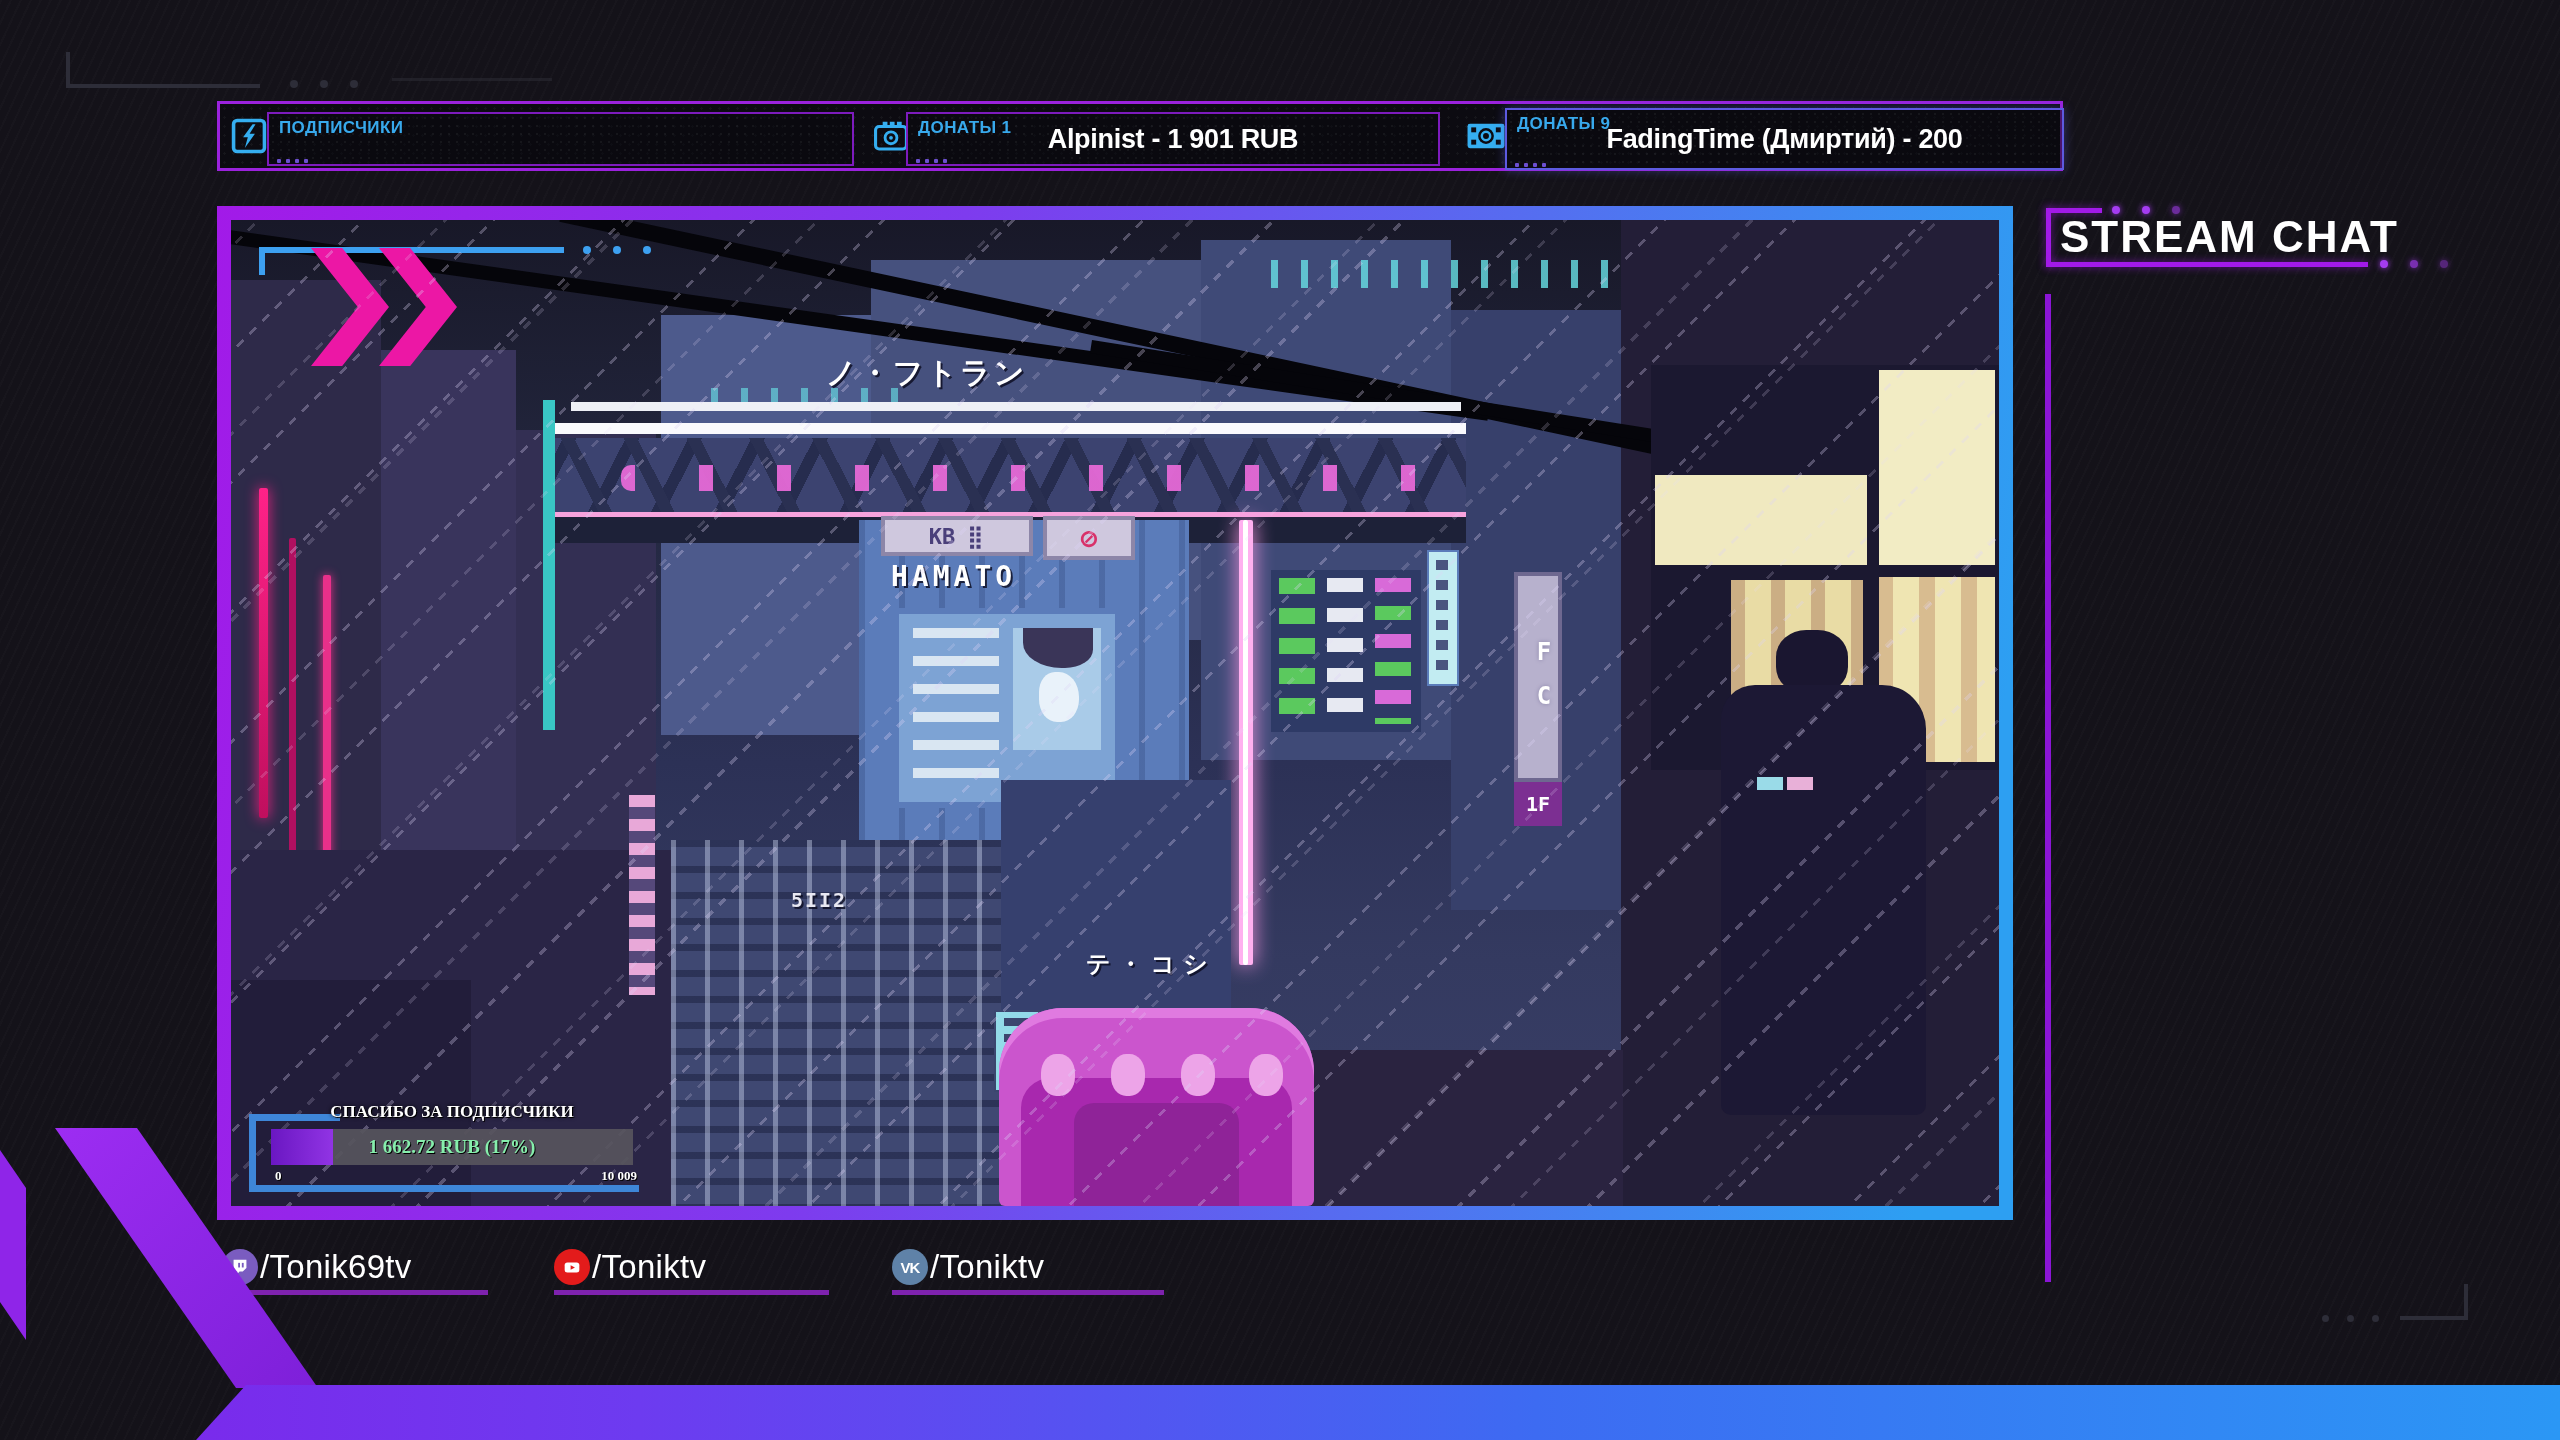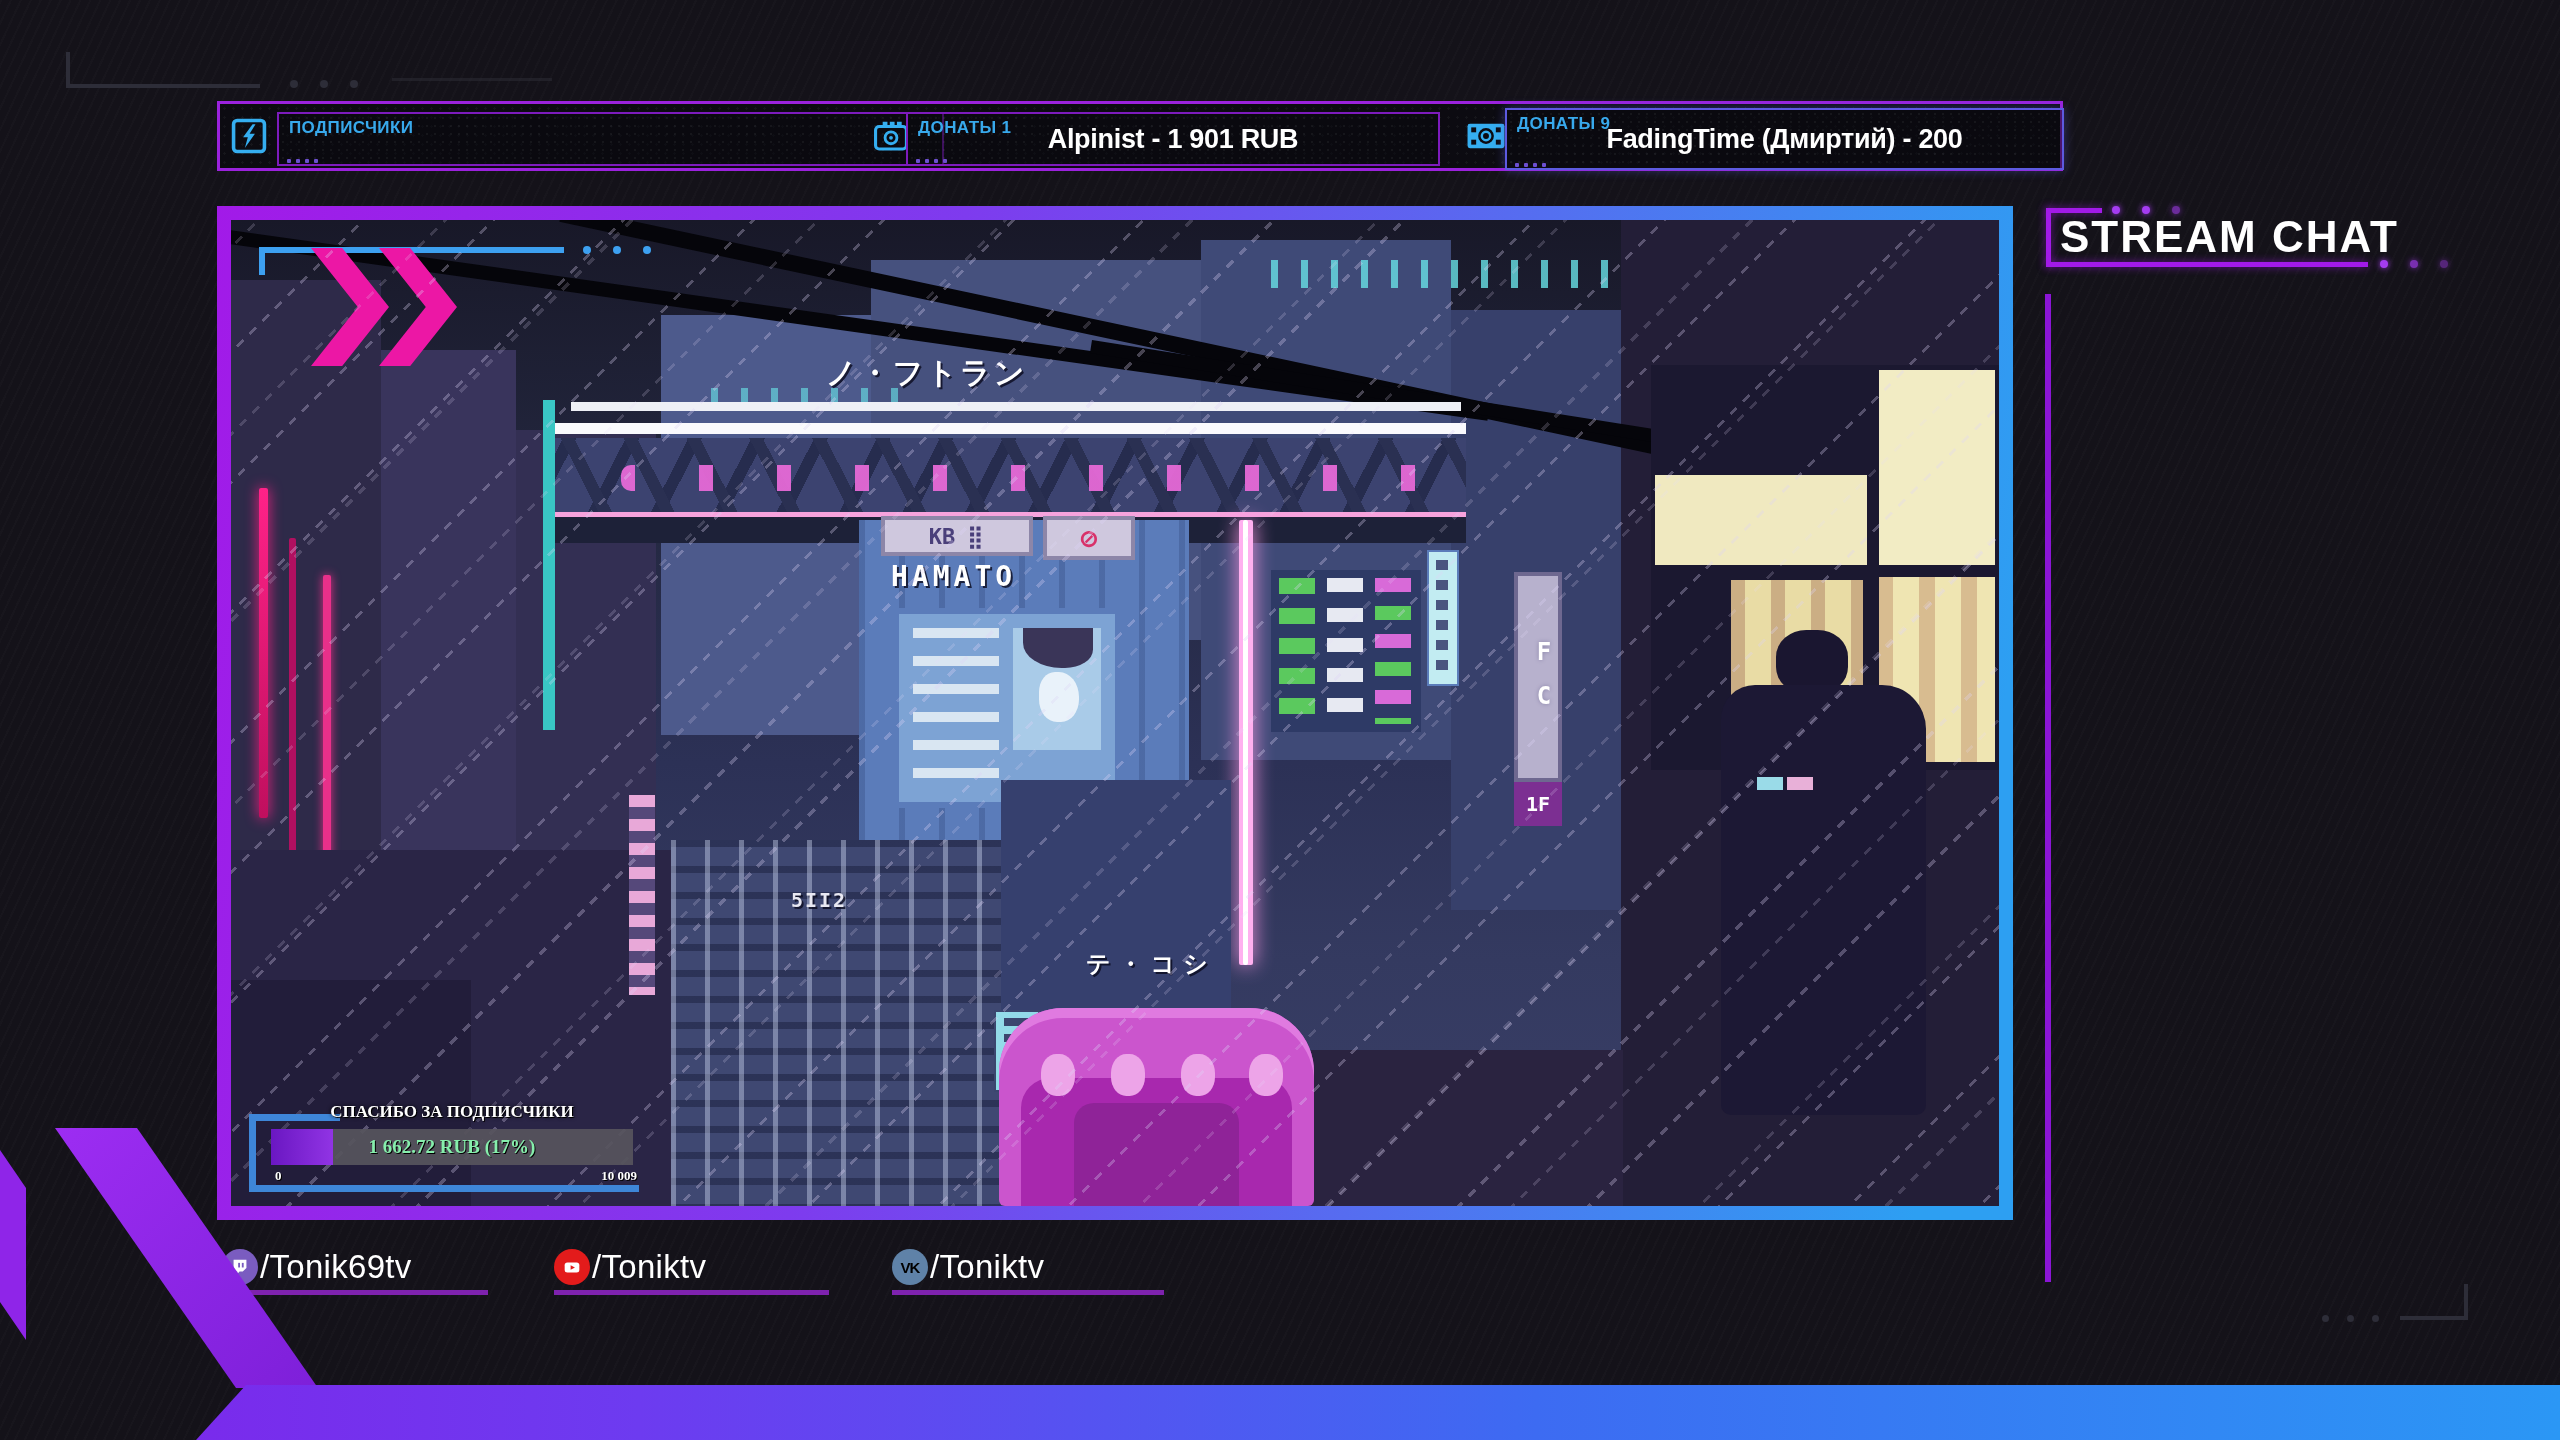--- a/index.html
+++ b/index.html
@@ -137,21 +137,21 @@
   
   #chat-title{position:absolute;left:2060px;top:212px;color:#fff;font-size:44px;font-weight:bold;letter-spacing:2px;}
   .chatline{position:absolute;background:#a21ae8;box-shadow:0 0 8px rgba(162,26,232,.6);}
 
   
   .social{position:absolute;top:1248px;height:56px;}
   .social .row{display:flex;align-items:center;gap:2px;}
   .social .circ{width:36px;height:36px;border-radius:50%;display:flex;align-items:center;justify-content:center;flex:none;}
   .social .handle{color:#fff;font-size:33px;letter-spacing:.3px;}
   .social .under{position:absolute;left:0;top:42px;height:5px;background:#7e22ae;}
-  .vk-txt{color:#000000;font-weight:bold;font-size:15px;letter-spacing:-1px;}
+  .vk-txt{color:#ffffff;font-weight:bold;font-size:15px;letter-spacing:-1px;}
 
   
   #band{position:absolute;left:0;bottom:0;width:2560px;height:55px;
     background:linear-gradient(90deg,#7f24ea 0%,#6d3bf0 25%,#3d6bf2 60%,#2b97f5 100%);
     clip-path:polygon(246px 0,2560px 0,2560px 55px,196px 55px);}
   #stripe{position:absolute;left:0;top:1128px;width:340px;height:260px;
     background:linear-gradient(135deg,#a02ef5,#7c1fd8);
     clip-path:polygon(55px 0,137px 0,318px 100%,236px 100%);}
   #sliver{position:absolute;left:0;top:1150px;width:26px;height:190px;background:#8f25e8;
     clip-path:polygon(0 0,100% 20%,100% 100%,0 80%);}
@@ -170,21 +170,21 @@
     </div>
   <div class="gray-l" style="left:392px;top:78px;width:160px;height:3px;opacity:.5;"></div>
 
   <div id="topbar">
 
     <svg class="tb-icon" style="left:10px;" width="38" height="38" viewBox="0 0 32 32">
       <rect x="3" y="3" width="26" height="26" rx="3" fill="none" stroke="#35aef0" stroke-width="3"></rect>
       <path d="M19 6 L11 17 L15 17 L12.5 26 L21 14 L16.5 14 L21.5 6 Z" fill="#35aef0"></path>
     </svg>
 
-    <div class="tb-box" style="left:57px;width:667px;">
+    <div class="tb-box" style="left:47px;width:587px;">
       <div class="lbl">ПОДПИСЧИКИ</div>
       <div class="cdots">
           <i></i>
           <i></i>
           <i></i>
           <i></i>
         </div>
     </div>
 
     <svg class="tb-icon" style="left:652px;" width="38" height="34" viewBox="0 0 32 28">

